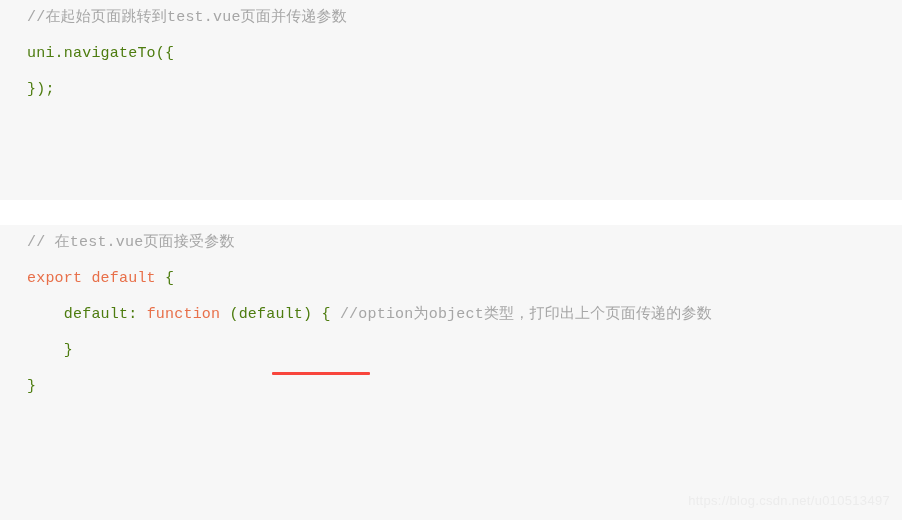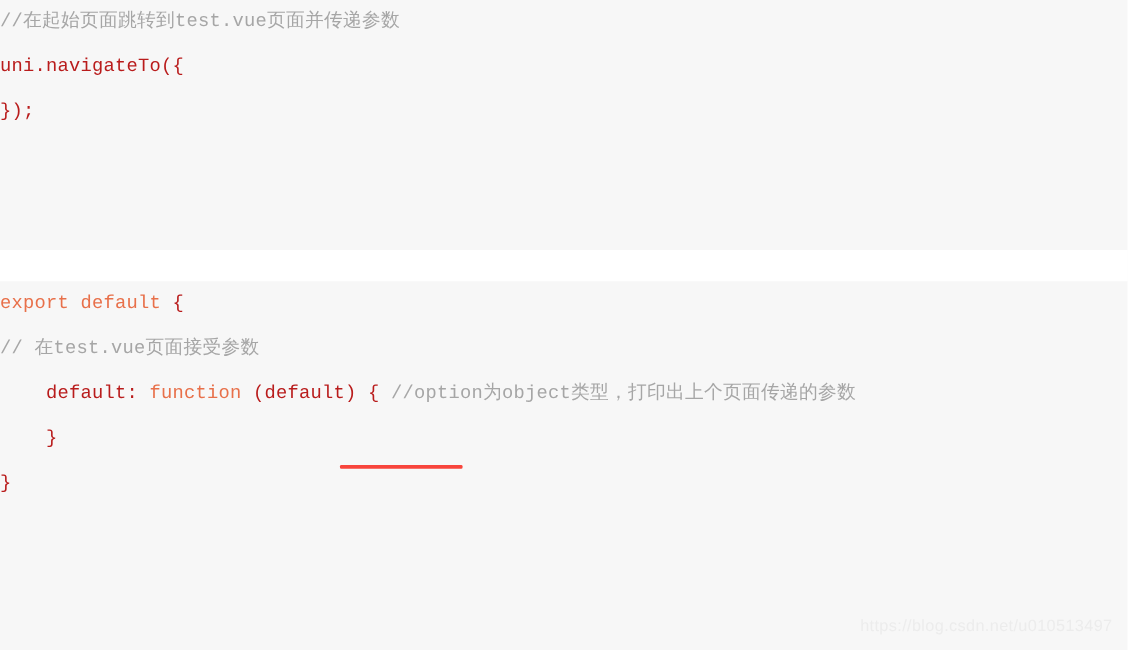--- a/index.html
+++ b/index.html
@@ -35,26 +35,27 @@
   #block-2 { top: 225px; height: 295px; }
 
   .code-line {
     position: relative;
     font-family: "Liberation Mono", "DejaVu Sans Mono", monospace;
     font-size: 15px;
     line-height: 36px;
     height: 36px;
     white-space: pre;
     color: #6a737d;
+    padding-left: 27px;
     letter-spacing: 0.2px;
   }
 
   
   .tok-comment  { color: #a6a6a6; }
-  .tok-plain    { color: #b91c1c; }
+  .tok-plain    { color: #4d7c0f; }
   .tok-string   { color: #3fb68b; }
   .tok-keyword  { color: #e8704a; }
 
   
   .underline-marker {
     position: absolute;
     background: #f8453c;
     height: 3px;
     border-radius: 1px;
   }
@@ -85,22 +86,22 @@
   <div class="code-block" id="block-1">
     <div class="code-lines" id="block-1-lines">
         <div class="code-line"><span class="tok-comment">//在起始页面跳转到test.vue页面并传递参数</span></div>
         <div class="code-line"><span class="tok-plain">uni.navigateTo({</span></div>
         <div class="code-line"><span class="tok-plain">});</span></div>
       </div>
   </div>
 
   <div class="code-block" id="block-2">
     <div class="code-lines" id="block-2-lines">
+        <div class="code-line"><span class="tok-comment">// 在test.vue页面接受参数</span></div>
         <div class="code-line"><span class="tok-keyword">export default</span><span class="tok-plain"> {</span></div>
-        <div class="code-line"><span class="tok-comment">// 在test.vue页面接受参数</span></div>
         <div class="code-line"><span class="tok-plain">    default: </span><span class="tok-keyword">function</span><span class="tok-plain"> (default) { </span><span class="tok-comment">//option为object类型，打印出上个页面传递的参数</span></div>
         <div class="code-line"><span class="tok-plain">    }</span></div>
         <div class="code-line"><span class="tok-plain">}</span></div>
       </div>
   </div>
 
   <div class="underline-marker" id="marker-option"></div>
 
   <div class="watermark">https://blog.csdn.net/u010513497</div>
 

